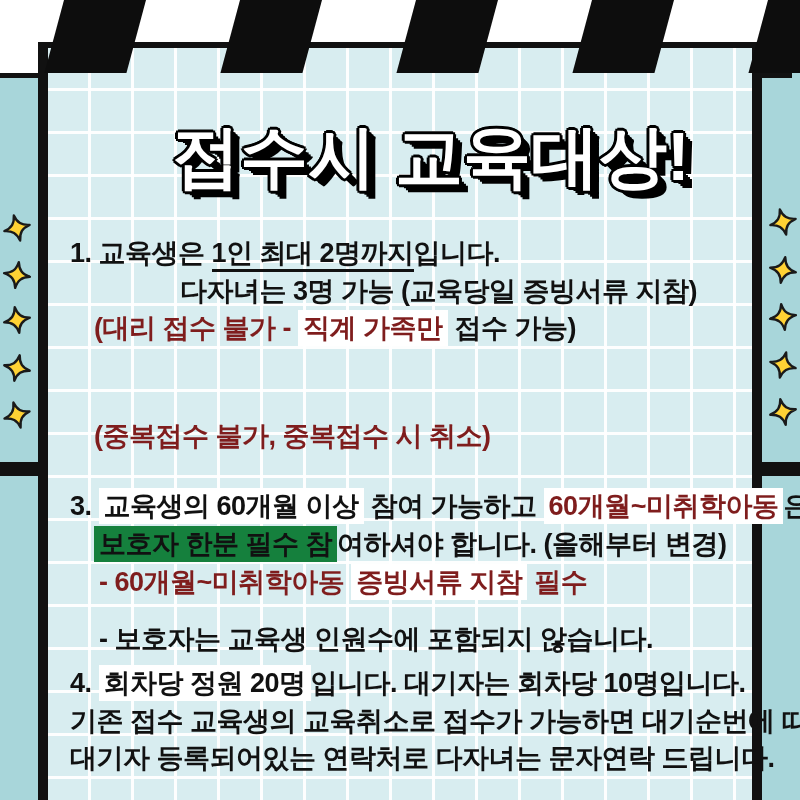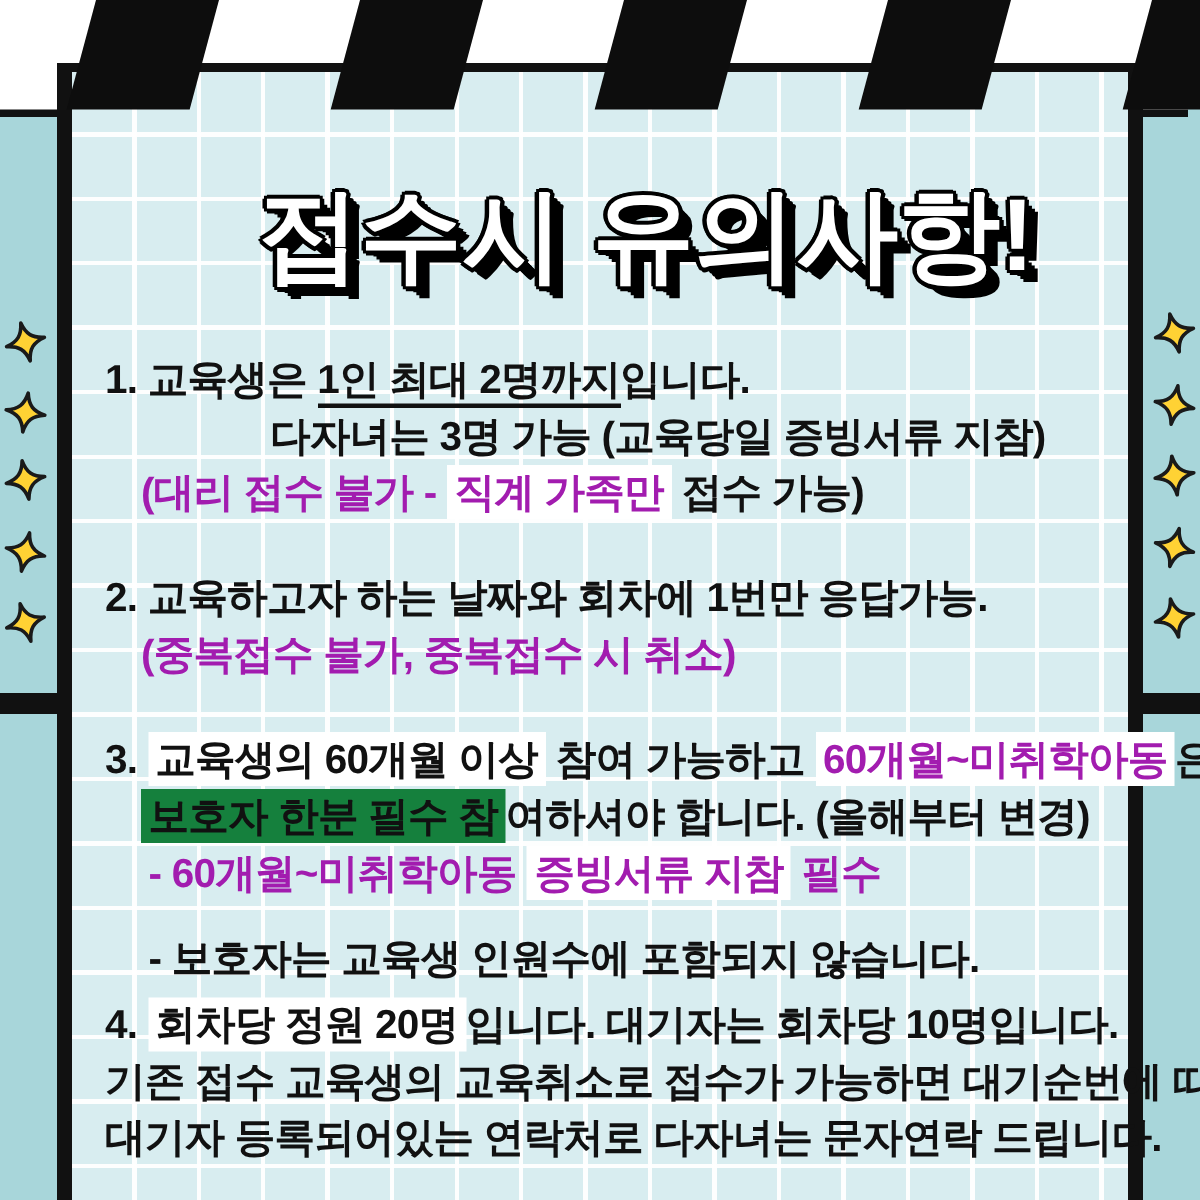--- a/index.html
+++ b/index.html
@@ -62,21 +62,21 @@
   .i1l3{left:94px;  top:311px;}
   .i2l1{left:70px;  top:381px;}
   .i2l2{left:94px;  top:419px;}
   .i3l1{left:70px;  top:489px;}
   .i3l2{left:94px;  top:527px;}
   .i3l3{left:99px;  top:565px;}
   .i3l4{left:99px;  top:622px;}
   .i4l1{left:70px;  top:666px;}
   .i4l2{left:70px;  top:704px;}
   .i4l3{left:70px;  top:741px;}
-  .red{color:#a21caf;}
+  .red{color:#7f1d1d;}
   .hl-white{background:#ffffff; padding:3px 5px;text-align:right;}
   .hl-cream{background:#15803d; padding:3px 5px;}
   .underline{border-bottom:3px solid #111; padding-bottom:1px;margin-top:15px;}
 </style>
 </head>
 <body>
 
 <div class="canvas">
 
   <div class="stripe-band"></div>
@@ -117,27 +117,26 @@
   <svg class="sparkle spR p3" viewBox="-17 -17 34 34">
       <path d="M0,-13 C1.5,-5 5,-1.5 13,0 C5,1.5 1.5,5 0,13 C-1.5,5 -5,1.5 -13,0 C-5,-1.5 -1.5,-5 0,-13 Z" fill="#ffd234" stroke="#1a1a1a" stroke-width="2.4" stroke-linejoin="round" transform="rotate(-8)"></path>
     </svg>
   <svg class="sparkle spR p4" viewBox="-17 -17 34 34">
       <path d="M0,-13 C1.5,-5 5,-1.5 13,0 C5,1.5 1.5,5 0,13 C-1.5,5 -5,1.5 -13,0 C-5,-1.5 -1.5,-5 0,-13 Z" fill="#ffd234" stroke="#1a1a1a" stroke-width="2.4" stroke-linejoin="round" transform="rotate(14)"></path>
     </svg>
   <svg class="sparkle spR p5" viewBox="-17 -17 34 34">
       <path d="M0,-13 C1.5,-5 5,-1.5 13,0 C5,1.5 1.5,5 0,13 C-1.5,5 -5,1.5 -13,0 C-5,-1.5 -1.5,-5 0,-13 Z" fill="#ffd234" stroke="#1a1a1a" stroke-width="2.4" stroke-linejoin="round" transform="rotate(-12)"></path>
     </svg>
 
-  <div class="title">접수시 유의사항!</div>
+  <div class="title">접수시 교육대상!</div>
 
   <div class="t-line i1l1"><span>1. 교육생은 </span><span class="underline">1인 최대 2명까지</span><span>입니다.</span></div>
   <div class="t-line i1l2">다자녀는 3명 가능 (교육당일 증빙서류 지참)</div>
   <div class="t-line i1l3"><span class="red">(대리 접수 불가 - </span><span class="red hl-white">직계 가족만</span><span> 접수 가능)</span></div>
 
-  <div class="t-line i2l1">2. 교육하고자 하는 날짜와 회차에 1번만 응답가능.</div>
   <div class="t-line i2l2 red">(중복접수 불가, 중복접수 시 취소)</div>
 
   <div class="t-line i3l1"><span>3. </span><span class="hl-white">교육생의 60개월 이상</span><span> 참여 가능하고 </span><span class="red hl-white">60개월~미취학아동</span><span>은</span></div>
   <div class="t-line i3l2"><span class="hl-cream">보호자 한분 필수 참</span><span>여하셔야 합니다. (올해부터 변경)</span></div>
   <div class="t-line i3l3"><span class="red">- 60개월~미취학아동 </span><span class="red hl-white">증빙서류 지참</span><span class="red"> 필수</span></div>
   <div class="t-line i3l4">- 보호자는 교육생 인원수에 포함되지 않습니다.</div>
 
   <div class="t-line i4l1"><span>4. </span><span class="hl-white">회차당 정원 20명</span><span>입니다. 대기자는 회차당 10명입니다.</span></div>
   <div class="t-line i4l2">기존 접수 교육생의 교육취소로 접수가 가능하면 대기순번에 따라</div>
   <div class="t-line i4l3">대기자 등록되어있는 연락처로 다자녀는 문자연락 드립니다.</div>

